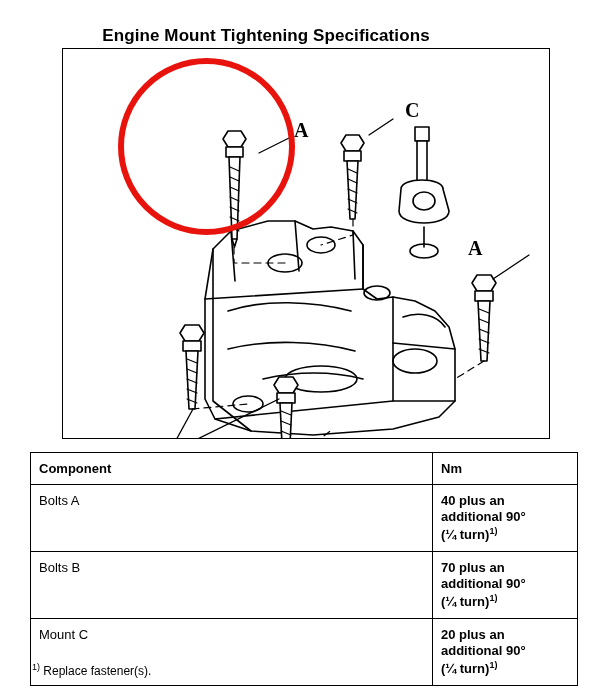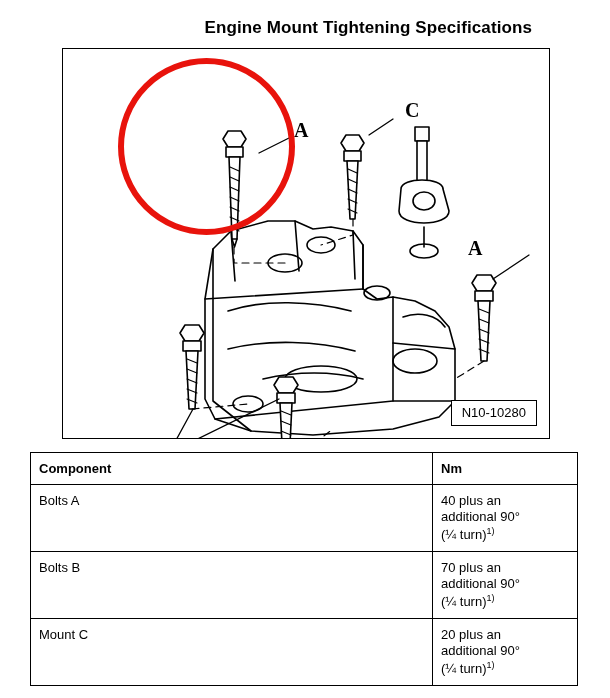--- a/index.html
+++ b/index.html
@@ -15,24 +15,24 @@
     position: relative;
     overflow: hidden;
   }
   .page {
     position: relative;
     width: 610px;
     height: 698px;
   }
   .title {
     position: absolute;
-    top: 18px;
+    top: 26px;
     left: 0;
     width: 532px;
-    text-align: right;
+    text-align: center;
     font-size: 17px;
     font-weight: bold;
     letter-spacing: 0.1px;
   }
   .diagram-box {
     position: absolute;
     left: 62px;
     top: 48px;
     width: 486px;
     height: 389px;
@@ -104,20 +104,21 @@
   table.spec th.num, table.spec td.num {
     text-align: left;
     width: 128px;
   }
   table.spec td.comp {
     text-align: left;
     margin-left: 41px;
   }
   table.spec td.num div {
     line-height: 1.25;
+    font-weight: bold;
   }
   .sup {
     font-size: 9px;
     vertical-align: super;
   }
   .footnote {
     position: absolute;
     left: 32px;
     top: 662px;
     font-size: 12px;
@@ -229,21 +230,20 @@
           <path d="M223 416 L270 380"></path>
           <path d="M129 360 L185 355"></path>
         </g>
       </g>
     </svg>
 
     <div class="lbl" style="left:231px; top:70px;">A</div>
     <div class="lbl" style="left:342px; top:50px;">C</div>
     <div class="lbl" style="left:405px; top:188px;">A</div>
 
-    <div class="figure-code">N10-10280</div>
   </div>
 
   <div class="ellipse-mark"></div>
 
   <table class="spec">
     <thead>
       <tr>
         <th>Component</th>
         <th class="num">Nm</th>
       </tr>
@@ -275,14 +275,18 @@
           <div>20 plus an</div>
           <div>additional 90°</div>
           <div>
             <span>(¼ turn)</span><span class="sup">1)</span>
           </div>
         </td>
       </tr>
     </tbody>
   </table>
 
+  <div class="footnote">
+    <span class="sup">1)</span>
+    <span>Replace fastener(s).</span>
+  </div>
 
 </div>
 
 </body></html>

